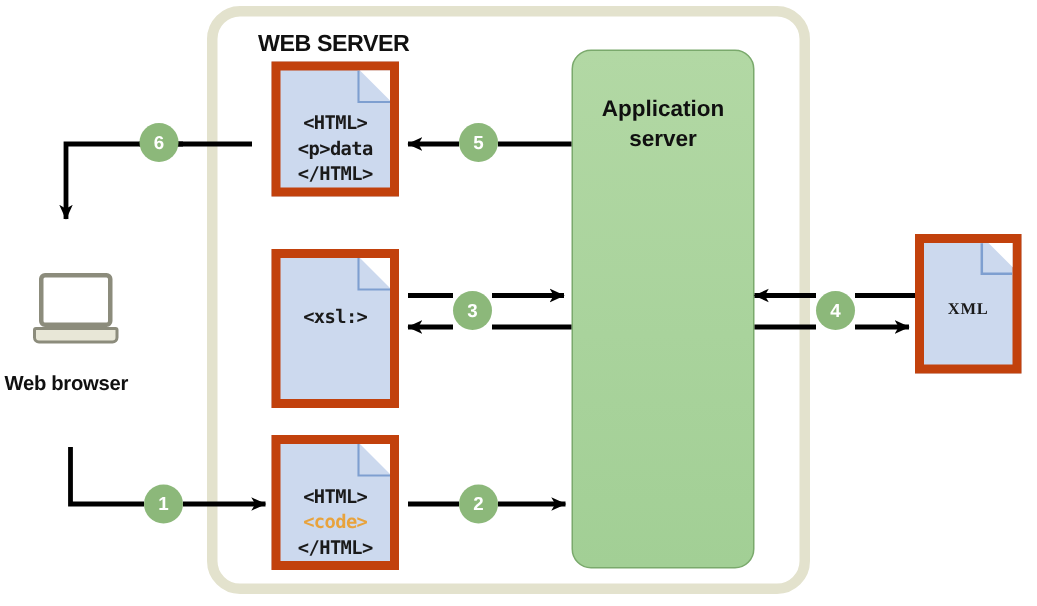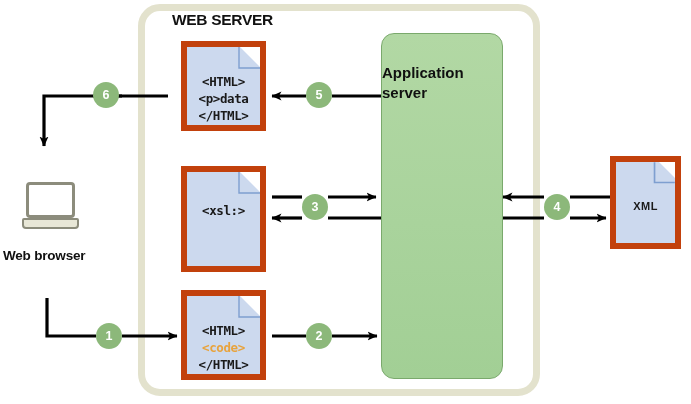--- a/index.html
+++ b/index.html
@@ -23,21 +23,21 @@
     top: 4px;
     width: 402px;
     height: 392px;
     border: 7px solid #e3e2cd;
     border-radius: 22px;
     box-sizing: border-box;
     background: transparent;
   }
   #web-server-label {
     left: 172px;
-    top: 11px;
+    top: 21px;
     font-size: 15.5px;
     font-weight: bold;
     letter-spacing: -0.3px;
     color: #111111;
   }
 
   
   #app-server {
     left: 381px;
     top: 33px;
@@ -46,20 +46,21 @@
     background: linear-gradient(to bottom, #b2d8a4 0%, #a9d39c 55%, #a2cf95 100%);
     border: 1px solid #7aa96c;
     border-radius: 13px;
     box-sizing: border-box;
   }
   #app-server-label {
     position: absolute;
     left: 0;
     right: 0;
     top: 29px;
+    text-align: center;
     font-size: 15px;
     font-weight: bold;
     color: #101010;
     line-height: 20px;
   }
 
   
   .doc {
     background: #ccd9ee;
     border: 6px solid #c2410c;
@@ -104,21 +105,21 @@
 
   #doc-xsl { left: 181px; top: 166px; width: 85px; height: 106px; }
   #doc-xsl .doc-text { top: 22px; line-height: 34px; }
 
   #doc-html-in { left: 181px; top: 290px; width: 85px; height: 90px; }
   #doc-html-in .doc-text { top: 26px; }
 
   #doc-xml { left: 610px; top: 156px; width: 71px; height: 93px; }
   #doc-xml .doc-text {
     top: 36px;
-    font-family: Liberation Sans, sans-serif;
+    font-family: Liberation Serif, serif;
     font-size: 11px;
     letter-spacing: 0.5px;
   }
   #doc-xml .doc-fold {
     border-left-width: 18px;
     border-top-width: 18px;
   }
 
   
   #browser-icon { left: 22px; top: 182px; width: 57px; height: 48px; }

